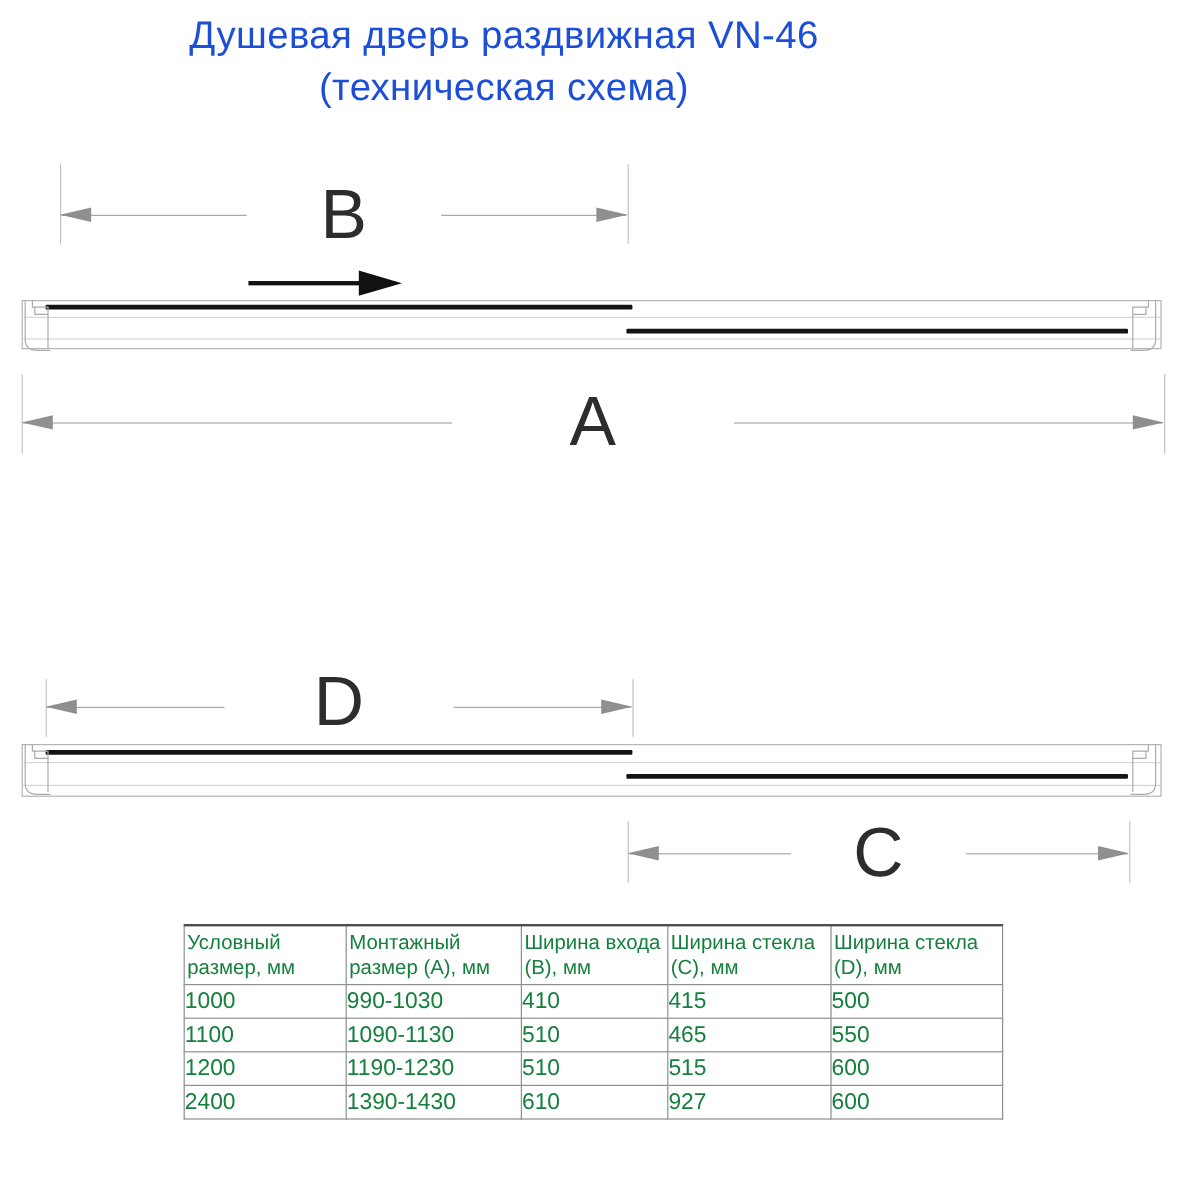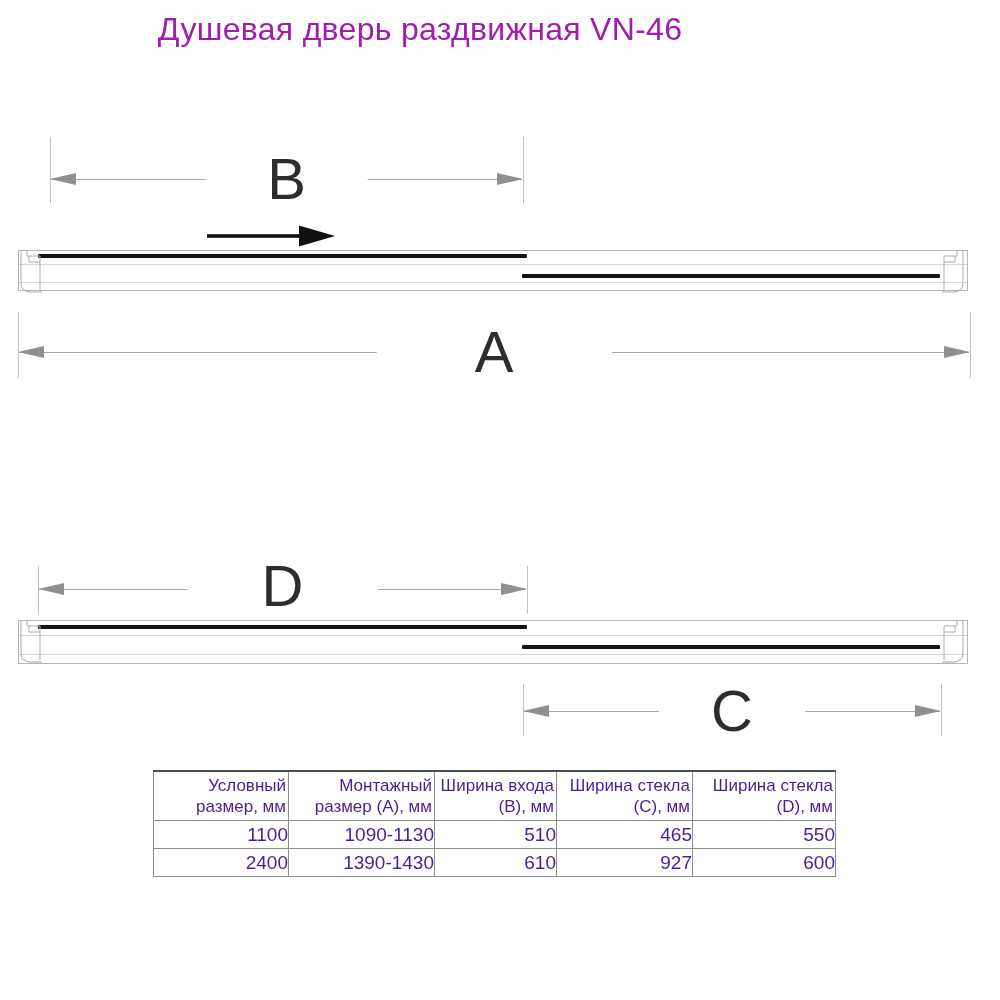--- a/index.html
+++ b/index.html
@@ -3,59 +3,60 @@
 <meta charset="utf-8">
 <style>
   html,body{margin:0;padding:0;background:#fff;}
   #canvas{
     position:relative;width:1000px;height:1000px;background:#ffffff;
     font-family:"Liberation Sans", sans-serif;color:#2e2e2e;overflow:hidden;
   }
   
   .title{
     position:absolute;top:8px;left:0;width:840px;text-align:center;
-    font-size:32px;line-height:43px;color:#a21caf;letter-spacing:.3px;
+    font-size:32px;line-height:43px;color:#1d4ed8;letter-spacing:.3px;
   }
   
   .ext{position:absolute;width:1px;background:#c2c2c2;}
   
   .dim{position:absolute;height:0;}
   .dline{position:absolute;left:1px;right:1px;top:0;height:1px;background:#a8a8a8;}
   .ah{position:absolute;width:0;height:0;top:-6px;border-top:6px solid transparent;border-bottom:6px solid transparent;}
   .ah.left{left:0;border-right:26px solid #8f8f8f;}
   .ah.right{right:0;border-left:26px solid #8f8f8f;}
   .dlabel{
     position:absolute;left:50%;top:0;transform:translate(-50%,-50%);
     background:#fff;font-size:58px;line-height:58px;color:#2d2d2d;font-weight:400;
   }
   
   .track{position:absolute;border:1px solid #b4b4b4;background:#fff;}
   .innerline{position:absolute;left:0;right:0;height:1px;background:#d6d6d6;}
   .glass{position:absolute;height:4px;background:#141414;border-radius:1px;}
   .bracket{position:absolute;}
   table.spec{
     position:absolute;border-collapse:collapse;table-layout:fixed;
-    font-size:19px;color:#4c1d95;text-align:right;
+    font-size:19px;color:#15803d;text-align:left;
     border:1px solid #8e8e8e;border-top:2px solid #4d4d4d;
   }
   table.spec th{
     font-weight:400;font-size:17px;line-height:21px;padding:3px 2px;
     border:1px solid #8e8e8e;height:42px;vertical-align:middle;
   }
   table.spec td{
     border:1px solid #8e8e8e;height:27px;padding:0;vertical-align:middle;
   }
 </style>
 </head>
 <body>
 
 <div id="canvas">
 
   <div class="title">
     <div>Душевая дверь раздвижная VN-46</div>
+    <div>(техническая схема)</div>
   </div>
 
   <div class="ext" style="left:50px;top:137px;height:66px"></div>
   <div class="ext" style="left:523px;top:137px;height:66px"></div>
   <div class="dim" style="left:50px;top:179px;width:473px">
     <div class="dline"></div>
     <div class="ah left"></div>
     <div class="ah right"></div>
     <div class="dlabel" style="padding:0 62px">B</div>
   </div>
@@ -140,25 +141,39 @@
       <tr>
           <th>Условный размер, мм</th>
           <th>Монтажный размер (А), мм</th>
           <th>Ширина входа (B), мм</th>
           <th>Ширина стекла (C), мм</th>
           <th>Ширина стекла (D), мм</th>
         </tr>
     </thead>
     <tbody>
         <tr>
+          <td>1000</td>
+          <td>990-1030</td>
+          <td>410</td>
+          <td>415</td>
+          <td>500</td>
+        </tr>
+        <tr>
           <td>1100</td>
           <td>1090-1130</td>
           <td>510</td>
           <td>465</td>
           <td>550</td>
+        </tr>
+        <tr>
+          <td>1200</td>
+          <td>1190-1230</td>
+          <td>510</td>
+          <td>515</td>
+          <td>600</td>
         </tr>
         <tr>
           <td>2400</td>
           <td>1390-1430</td>
           <td>610</td>
           <td>927</td>
           <td>600</td>
         </tr>
       </tbody>
   </table>

